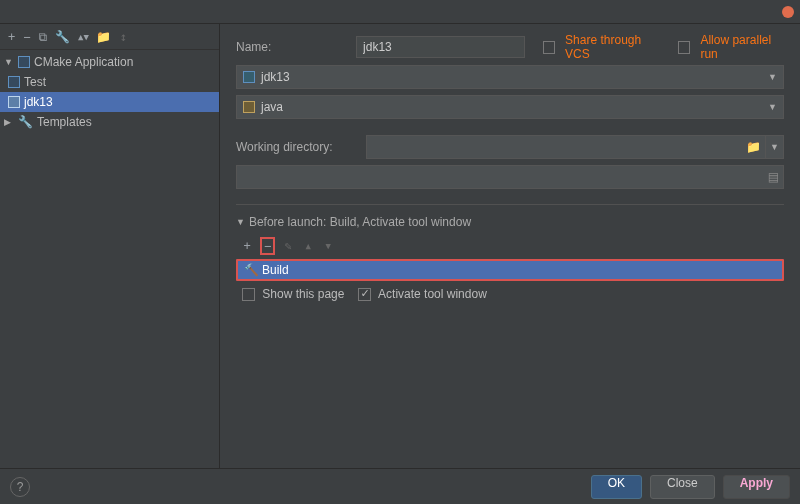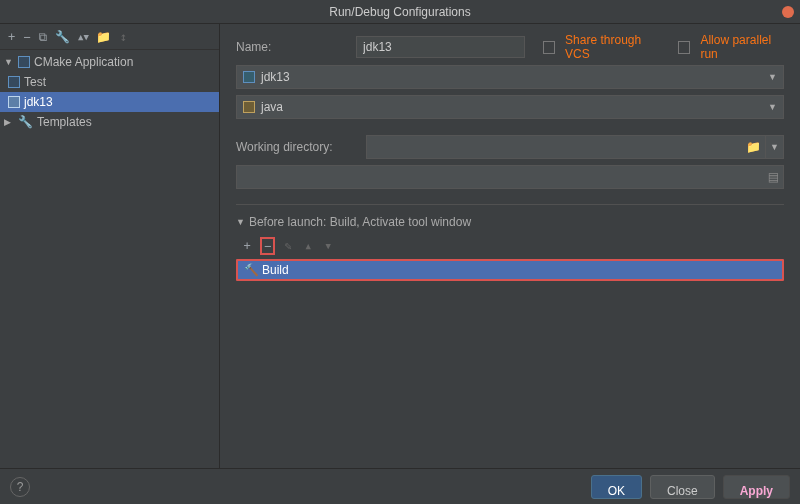--- a/index.html
+++ b/index.html
@@ -37,30 +37,29 @@
   .highlight-red { border:2px solid #d9534f; padding:0 2px; display:inline-block;}
   .task-list { margin-top:2px; }
   .task-row { background:#4b6eaf; color:#fff; height:22px; display:flex; align-items:center; padding:0 6px; gap:6px; border:2px solid #d9534f; border-radius:1px; width:100%;}
   .task-row .hammer { color:#7fbf7f; width:12px; display:inline-block;}
   .post-checks { display:flex; align-items:center; gap:14px; margin-top:6px; padding-left:6px;}
   .ck { width:13px; height:13px; border:1px solid #777; display:inline-block; vertical-align:middle; margin-right:4px; background:#3c3f41; position:relative;}
   .ck.checked::after { content:"✓"; position:absolute; top:-2px; left:1px; color:#bbb; font-size:11px;}
   .bottombar { height:36px; border-top:1px solid #2b2b2b; display:flex; align-items:center; padding:0 10px; gap:8px;}
   .bottombar .help { width:20px; height:20px; border:1px solid #666; border-radius:50%; display:flex; align-items:center; justify-content:center; color:#999;}
   .bottombar .spacer { flex:1;}
-  .btn { height:24px; padding:0 16px; background:#4c5052; border:1px solid #5e6060; color:#ccc; display:flex; align-items:flex-end; justify-content:center; border-radius:3px; cursor:pointer;}
+  .btn { height:24px; padding:0 16px; background:#4c5052; border:1px solid #5e6060; color:#ccc; display:flex; align-items:flex-start; justify-content:center; border-radius:3px; cursor:pointer;}
   .btn.primary { background:#365880; border-color:#4a708b; color:#fff;}
   .btn.disabled { color:#f9a8d4; border-color:#4a4a4a;font-weight:bold;}
   .wdir-extra { width:18px; height:24px; background:#4c5052; border:1px solid #555; border-left:none; display:flex; align-items:center; justify-content:center; color:#aaa; font-size:9px;}
 </style>
 </head>
 <body>
 
 <div class="titlebar">
-  <span class="title">Run/Debug Configurations</span>
   <span class="close"></span>
 </div>
 
 <div class="main">
   <div class="sidebar">
     <div class="toolbar">
       <span class="ico">+</span>
       <span class="ico">−</span>
       <span class="ico">⧉</span>
       <span class="ico">🔧</span>
@@ -160,20 +159,30 @@
 
     <div class="task-list">
       <div class="task-row" style="position:relative;">
         <span class="hammer">🔨</span>
         <span>Build</span>
         <span style="flex:1"></span>
         <div style="position:absolute; left:84px; top:-2px; bottom:-2px; right:-2px; border-left:2px solid transparent;"></div>
       </div>
     </div>
 
+    <div class="post-checks">
+      <div>
+        <span class="ck"></span>
+        <span>Show this page</span>
+      </div>
+      <div>
+        <span class="ck checked"></span>
+        <span>Activate tool window</span>
+      </div>
+    </div>
   </div>
 </div>
 
 <div class="bottombar">
   <div class="help">
       <span>?</span>
     </div>
   <div class="spacer"></div>
   <div class="btn primary">
       <span>OK</span>

